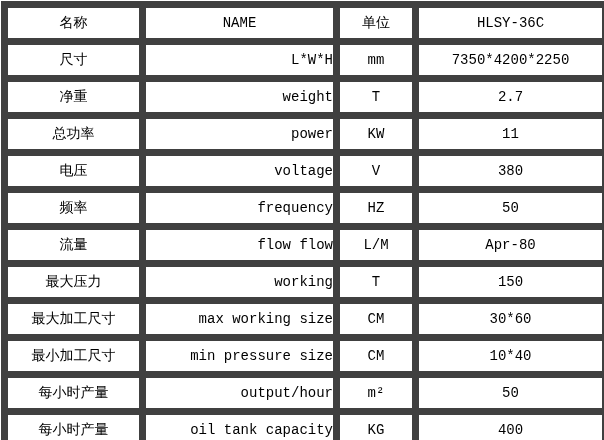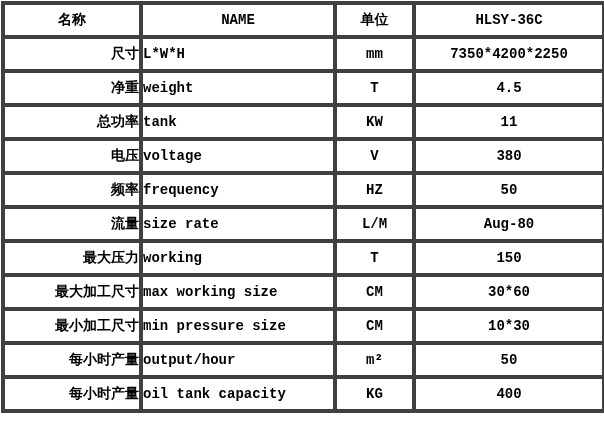--- a/index.html
+++ b/index.html
@@ -18,36 +18,36 @@
   table.spec-table {
     border-collapse: collapse;
     table-layout: fixed;
     width: 601px;
     font-family: "Liberation Mono", "DejaVu Sans Mono", monospace;
     font-size: 14px;
     color: #000000;
     background: #ffffff;
   }
   table.spec-table td, table.spec-table th {
-    border: 4px solid #404040;
+    border: 7px solid #404040;
     height: 30px;
     padding: 0;
-    font-weight: bold;
+    font-weight: normal;
     white-space: nowrap;
     overflow: hidden;
     vertical-align: middle;
   }
   
   col.c1 { width: 138px; }
   col.c2 { width: 194px; }
   col.c3 { width: 79px;  }
   col.c4 { width: 190px; }
 
-  .al { text-align: right; padding-left: 4px; }
-  .al2 { text-align: left; padding-left: 2px; }
+  .al { text-align: center; padding-left: 4px; }
+  .al2 { text-align: right; padding-left: 2px; }
   .ac { text-align: center; }
 </style>
 </head>
 <body>
 
 <div class="spec-table-wrap">
   <table class="spec-table">
     <colgroup>
       <col class="c1">
         <col class="c2">
@@ -67,63 +67,63 @@
     <tr style="">
         <td class="al">尺寸</td>
         <td class="al2">L*W*H</td>
         <td class="ac">mm</td>
         <td class="ac">7350*4200*2250</td>
       </tr>
         <tr style="">
         <td class="al">净重</td>
         <td class="al2">weight</td>
         <td class="ac">T</td>
-        <td class="ac">4.5</td>
+        <td class="ac">2.7</td>
       </tr>
         <tr style="">
         <td class="al">总功率</td>
-        <td class="al2">tank</td>
+        <td class="al2">power</td>
         <td class="ac">KW</td>
         <td class="ac">11</td>
       </tr>
         <tr style="">
         <td class="al">电压</td>
         <td class="al2">voltage</td>
         <td class="ac">V</td>
         <td class="ac">380</td>
       </tr>
         <tr style="">
         <td class="al">频率</td>
         <td class="al2">frequency</td>
         <td class="ac">HZ</td>
         <td class="ac">50</td>
       </tr>
         <tr style="">
         <td class="al">流量</td>
-        <td class="al2">size rate</td>
+        <td class="al2">flow flow</td>
         <td class="ac">L/M</td>
-        <td class="ac">Aug-80</td>
+        <td class="ac">Apr-80</td>
       </tr>
         <tr style="">
         <td class="al">最大压力</td>
         <td class="al2">working</td>
         <td class="ac">T</td>
         <td class="ac">150</td>
       </tr>
         <tr style="">
         <td class="al">最大加工尺寸</td>
         <td class="al2">max working size</td>
         <td class="ac">CM</td>
         <td class="ac">30*60</td>
       </tr>
         <tr style="">
         <td class="al">最小加工尺寸</td>
         <td class="al2">min pressure size</td>
         <td class="ac">CM</td>
-        <td class="ac">10*30</td>
+        <td class="ac">10*40</td>
       </tr>
         <tr style="">
         <td class="al">每小时产量</td>
         <td class="al2">output/hour</td>
         <td class="ac">m²</td>
         <td class="ac">50</td>
       </tr>
         <tr style="">
         <td class="al">每小时产量</td>
         <td class="al2">oil tank capacity</td>

